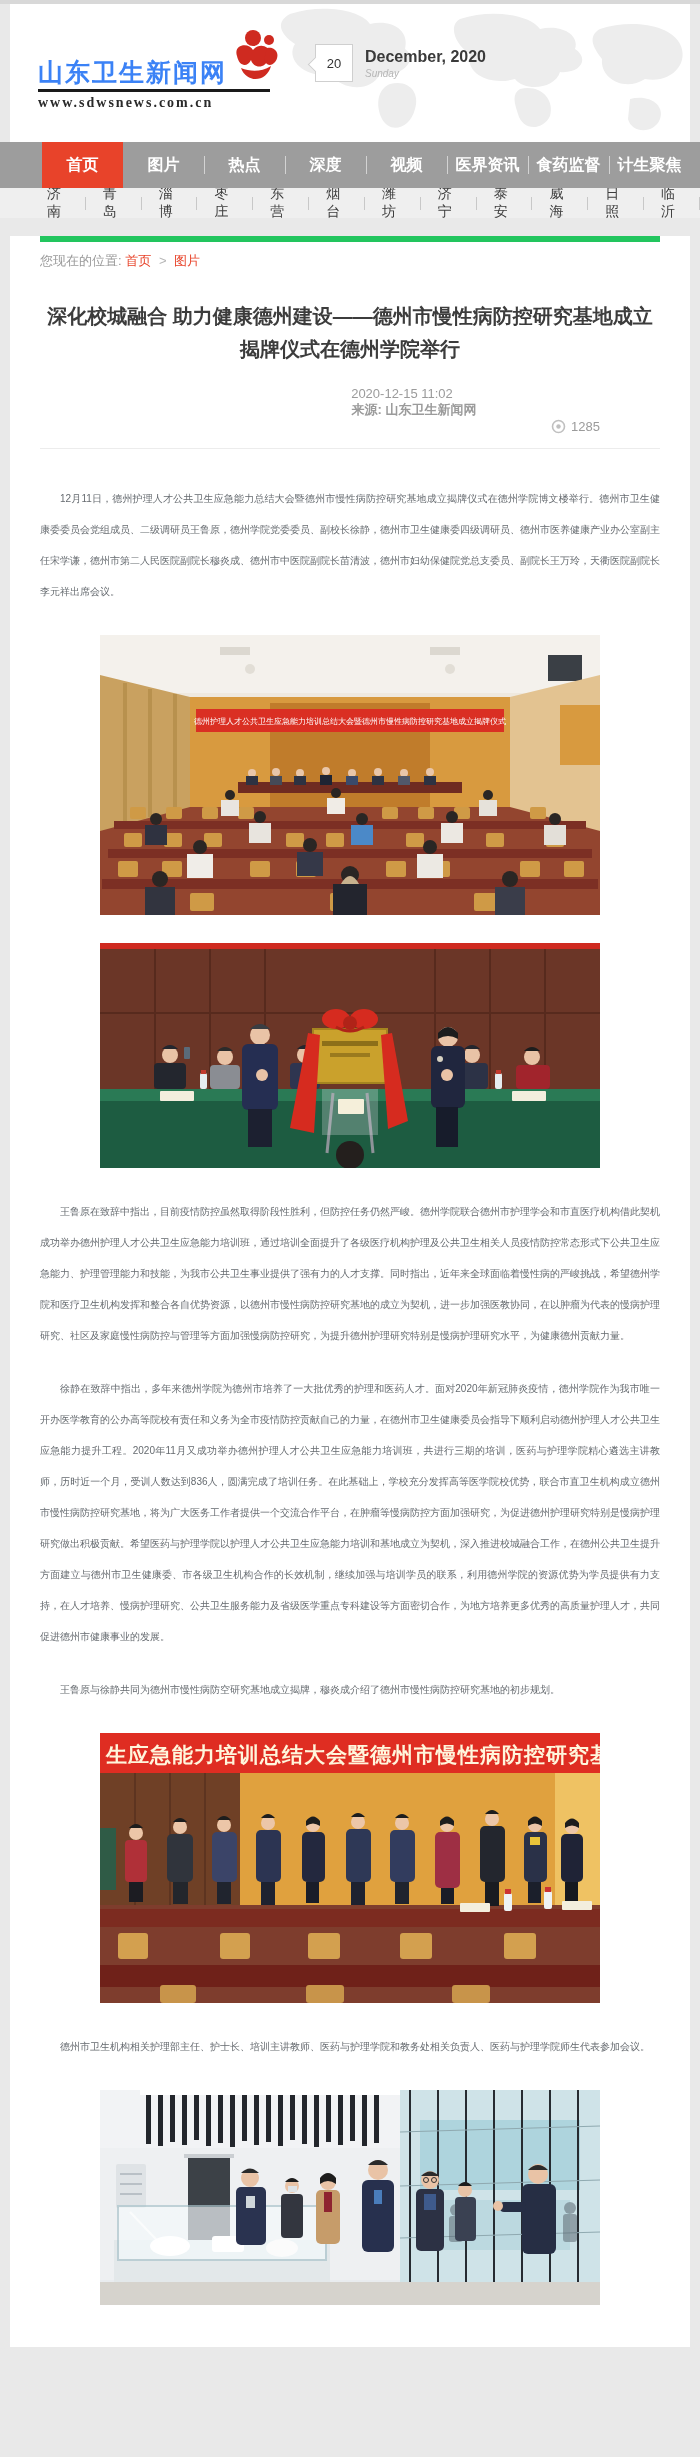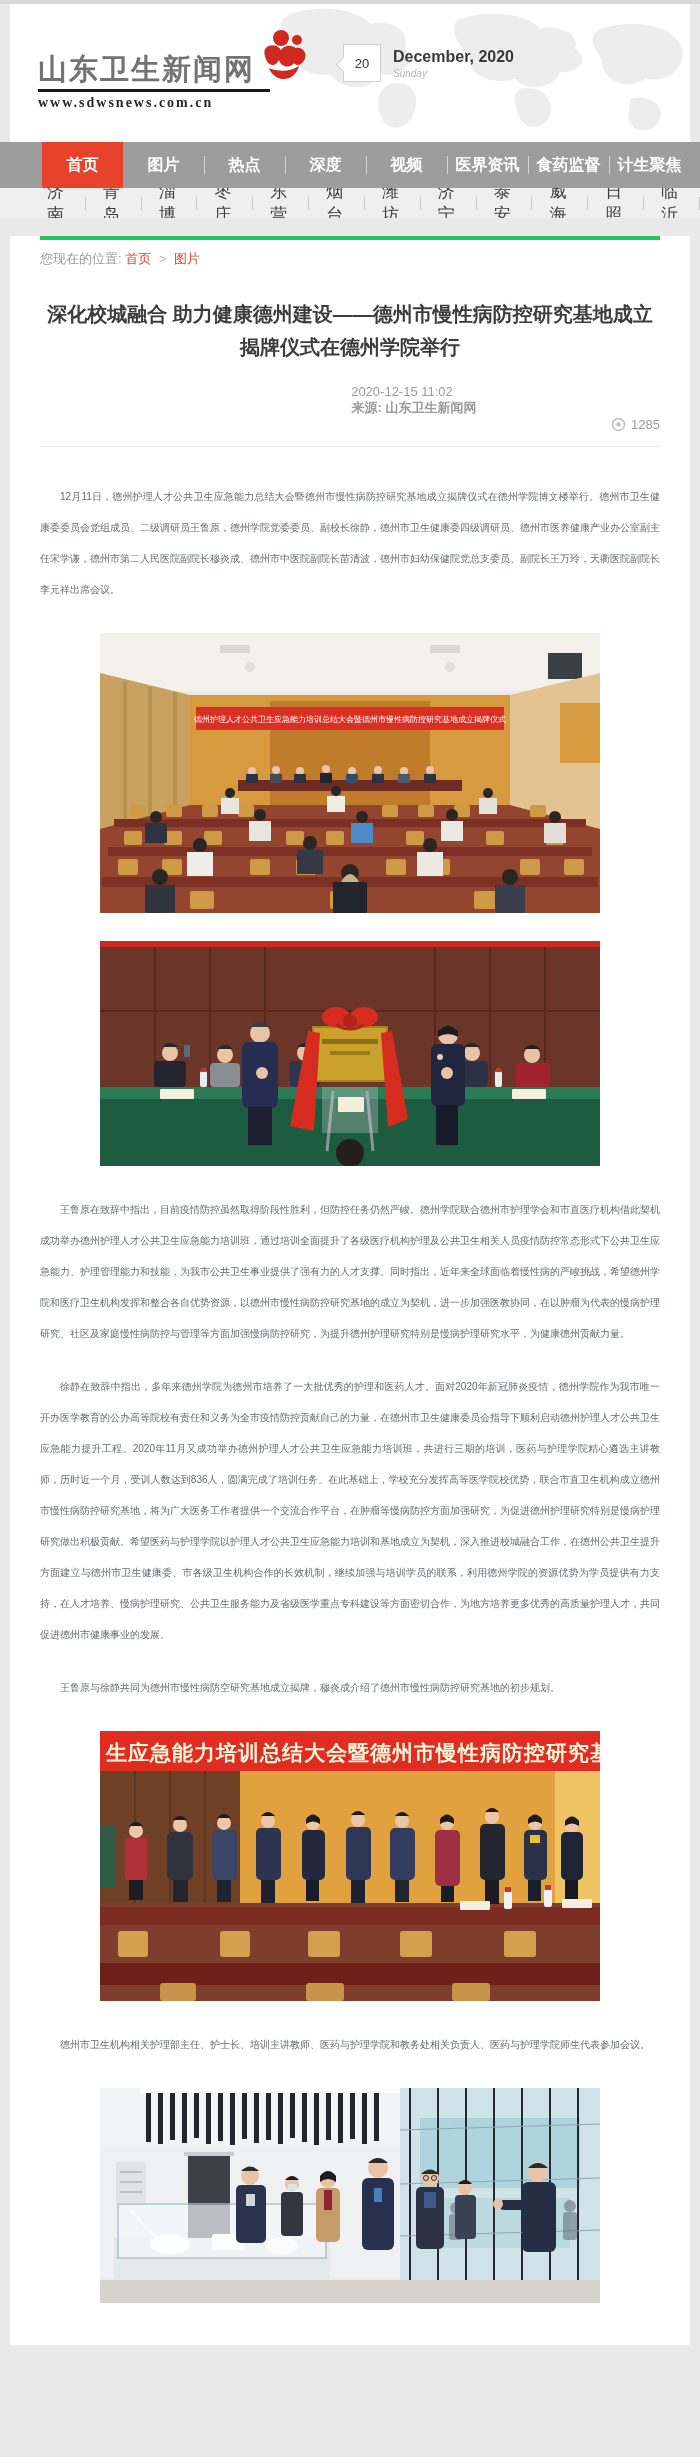--- a/index.html
+++ b/index.html
@@ -8,54 +8,54 @@
   .page { width:700px; background:#e9e9e9; overflow:hidden; }
   .top-strip { height:4px; background:#d8d8d8; }
   .sheet { width:680px; margin:0 auto; background:#fff; }
 
   
   .site-header { height:138px; position:relative; overflow:hidden; background:#fff; }
   .world-map { position:absolute; right:0; top:0; height:138px; width:420px; }
   .header-inner { position:relative; display:flex; align-items:flex-start; padding:22px 0 0 28px; }
   .logo-block { cursor:pointer; }
   .logo-row { display:flex; align-items:flex-end; }
-  .logo-text { font-family:"Liberation Serif","DejaVu Serif",serif; font-size:29px; font-weight:bold; color:#737373; letter-spacing:2px; line-height:1.1; }
+  .logo-text { font-family:"Liberation Serif","DejaVu Serif",serif; font-size:25px; font-weight:bold; color:#3b82f6; letter-spacing:2px; line-height:1.1; }
   .logo-mark { width:58px; height:62px; margin-left:-4px; margin-bottom:-2px; }
   .logo-url { border-top:3px solid #1a1a1a; margin-top:3px; padding-top:3px; font-family:"Liberation Serif","DejaVu Serif",serif; font-weight:bold; font-size:14px; letter-spacing:2px; color:#2a2a2a; width:232px; }
   .date-block { display:flex; align-items:center; margin:18px 0 0 34px; }
   .date-day-box { width:38px; height:38px; border:1px solid #cfcfcf; background:#fff; color:#333; font-size:13px; display:flex; align-items:center; justify-content:center; position:relative; }
   .date-day-box::before { content:""; position:absolute; left:-6px; top:14px; width:10px; height:10px; background:#fff; border-left:1px solid #cfcfcf; border-bottom:1px solid #cfcfcf; transform:rotate(45deg); }
   .date-texts { margin-left:12px; }
   .date-month { font-size:16px; font-weight:bold; color:#3a3a3a; }
   .date-weekday { font-size:10px; font-style:italic; color:#b5b5b5; margin-top:2px; }
 
   
   .main-nav { width:700px; height:46px; background:#9d9d9d; display:flex; align-items:stretch; padding-left:42px; overflow:hidden; }
   .nav-item { width:81px; flex:0 0 auto; display:flex; align-items:center; justify-content:center; color:#fff; font-size:16px; font-weight:bold; text-decoration:none; position:relative; cursor:pointer; }
   .nav-item + .nav-item::before { content:""; position:absolute; left:0; top:14px; width:1px; height:18px; background:rgba(255,255,255,.55); }
   .nav-item.active { background:#e8432a; }
   .nav-item.active + .nav-item::before { display:none; }
 
   
-  .city-nav { width:700px; height:30px; background:#efefef; display:flex; align-items:center; padding-left:30px; overflow:hidden; font-size:17px; }
+  .city-nav { width:700px; height:30px; background:#efefef; display:flex; align-items:center; padding-left:30px; overflow:hidden; font-size:14px; }
   .city-item { color:#3d3d3d; text-decoration:none; padding:0 17px; cursor:pointer; }
   .city-sep { width:1px; height:13px; background:#c8c8c8; flex:0 0 auto; }
 
   
   .breadcrumb-wrap { padding:0 30px; }
-  .breadcrumb { border-top:4px solid #22c55e; margin-top:18px; padding:10px 0 6px 0; font-size:13px; color:#9a9a9a; }
+  .breadcrumb { border-top:6px solid #22c55e; margin-top:18px; padding:10px 0 6px 0; font-size:13px; color:#9a9a9a; }
   .breadcrumb a { color:#e8432a; text-decoration:none; cursor:pointer; }
   .bc-sep { color:#b5b5b5; margin:0 4px; }
 
   
   .article { padding:0 30px 14px 30px; }
   .article-title { font-size:20px; color:#3c3c3c; font-weight:bold; text-align:center; line-height:33px; margin:24px 6px 0 6px; }
   .meta { display:flex; align-items:center; font-size:13px; color:#9b9b9b; margin-top:20px; padding:0 0 14px 104px; border-bottom:1px solid #ececec;flex-direction:column; }
   .meta .src { margin-left:24px;font-weight:bold; }
-  .views { margin-left:auto; display:flex; align-items:center; }
+  .views { margin-left:auto; margin-right:60px; display:flex; align-items:center; }
   .views svg { margin-right:5px; }
   .body-text { margin-top:34px; }
   .body-text p { font-size:10px; color:#666b70; line-height:31px; text-indent:2em; margin-bottom:22px; text-align:justify; }
   figure.photo { width:500px; margin:28px auto 28px auto;font-family:Liberation Mono, monospace; }
   figure.photo svg { display:block; width:500px; }
 </style>
 </head>
 <body>
 
 <div class="page">

